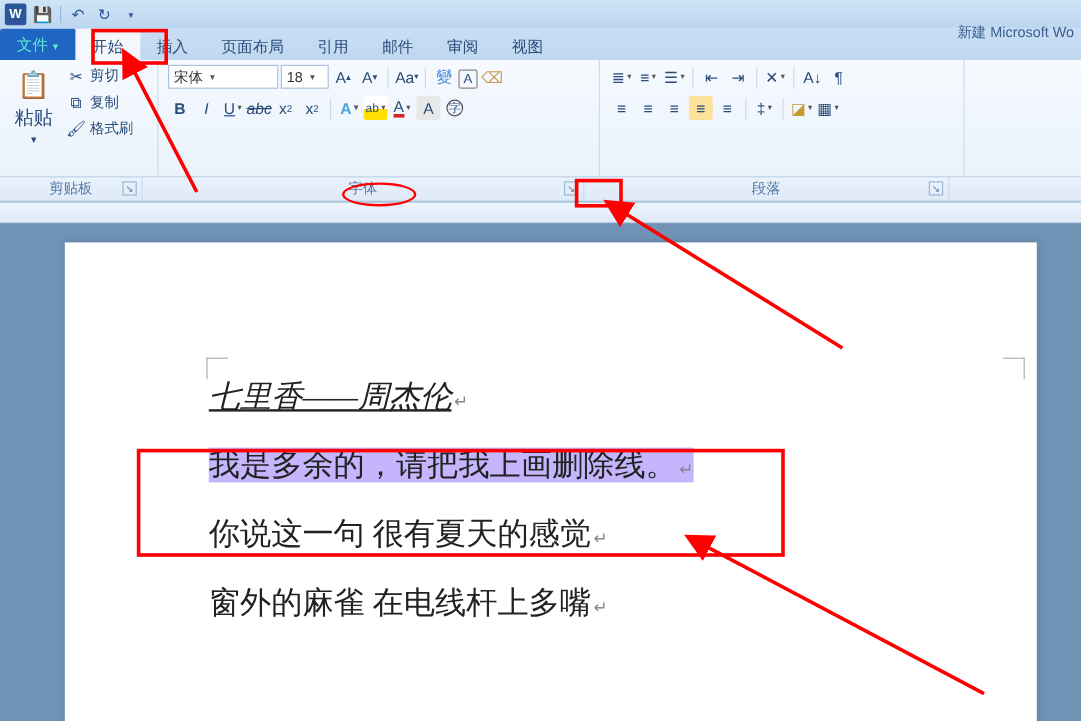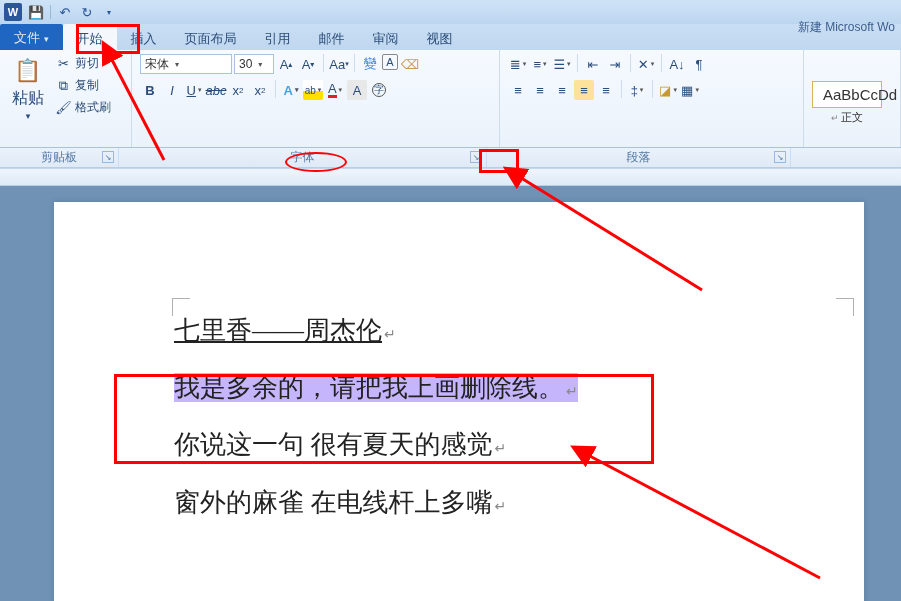--- a/index.html
+++ b/index.html
@@ -9,40 +9,40 @@
   .titlebar { height: 24px; background: linear-gradient(#cfe3f7,#bcd6f0); display: flex; align-items: center; padding: 0 4px; position: relative; }
   .word-badge { width: 18px; height: 18px; background: #2b579a; color: #fff; display: flex; align-items: center; justify-content: center; font-weight: bold; font-size: 11px; border-radius: 2px; }
   .qat { display: flex; align-items: center; gap: 6px; margin-left: 6px; }
   .qat-icon { width: 16px; height: 16px; display: flex; align-items: center; justify-content: center; color: #2b579a; font-size: 13px; }
   .qat-sep { width:1px; height:14px; background:#9ab8d8; }
   .title-text { position: absolute; right: 6px; top: 3px; color: #3a5d8f; font-size: 12px; margin-top: 16px; }
 
   
   .tabs { height: 26px; background: linear-gradient(#c9def4,#bfd7ef); display: flex; align-items: stretch; }
   .tab { padding: 6px 14px 0; color: #2b4d7a; cursor: pointer; font-size: 13px; position: relative; }
-  .tab.file { background: #1e66c1; color: #e5e5e5; padding-top: 5px; border-top-left-radius: 2px; border-top-right-radius: 2px; }
+  .tab.file { background: #1e66c1; color: #5eead4; padding-top: 5px; border-top-left-radius: 2px; border-top-right-radius: 2px; }
   .tab.file::after { content: "▾"; font-size: 9px; margin-left: 4px; }
   .tab.active { background: #f4f8fd; border-top-left-radius: 3px; border-top-right-radius: 3px; color: #2b4d7a; }
 
   
   .ribbon { height: 98px; background: linear-gradient(#f6faff,#eaf2fb); border-bottom: 1px solid #a9c3df; display: flex; }
   .group { border-right: 1px solid #cdddee; padding: 4px 8px 2px; display: flex; flex-direction: column; position: relative; }
   .group-main { flex: 1; display: flex; align-items: flex-start; gap: 6px; }
 
   .big-btn { display: flex; flex-direction: column; align-items: center; justify-content: center; gap: 2px; padding: 2px 4px; cursor: pointer; }
   .big-btn .icon-box { width: 30px; height: 30px; display: flex; align-items: center; justify-content: center; font-size: 22px; }
   .big-btn .lbl { font-size: 16px; color: #2b4d7a; }
   .big-btn .sublbl { font-size: 9px; color: #2b4d7a; }
 
   .mini-stack { display: flex; flex-direction: column; gap: 3px; }
   .mini-btn { display: flex; align-items: center; gap: 4px; font-size: 12px; color: #2b4d7a; cursor: pointer; padding: 1px 2px; }
   .mini-icon { width: 15px; height: 15px; display: inline-flex; align-items: center; justify-content: center; font-size: 13px; }
 
   .font-group-main { display:flex; flex-direction: column; gap: 6px; }
-  .row { display: flex; align-items: flex-start; gap: 2px; }
+  .row { display: flex; align-items: flex-end; gap: 2px; }
   .combo { height: 20px; border: 1px solid #a9c3df; background: #fff; display: flex; align-items: center; padding: 0 4px; font-size: 12px; color: #333; }
   .combo .arrow { margin-left: 6px; font-size: 8px; color: #555; }
   .font-name { width: 92px; }
   .font-size { width: 40px; }
   .rb-btn { width: 20px; height: 20px; display: flex; align-items: center; justify-content: center; color: #2b4d7a; cursor: pointer; font-size: 13px; border-radius: 2px; }
   .sep { width:1px; height:18px; background:#cdddee; margin: 0 3px; }
   .rb-btn.with-dd::after { content:"▾"; font-size:7px; margin-left:2px; color:#555; }
 
   .styles-group { align-items:center; justify-content:center; }
   .style-preview { border:1px solid #d7b45a; background:#fff; padding: 4px 10px; color:#333; font-size:15px; text-align:center; width: 70px;}
@@ -56,21 +56,21 @@
 
   
   .doc-area { position:absolute; left:0; right:0; top: 168px; bottom:0; background: #6f92b5; overflow:hidden;}
   .ruler-bar { height: 18px; background: linear-gradient(#eef5fc,#dfeaf7); border-top:1px solid #c4d7eb; border-bottom:1px solid #b8cee6;}
   .page { position:absolute; left: 54px; top: 34px; width: 810px; background:#fff; box-shadow: 0 0 6px rgba(0,0,0,.15); padding: 100px 120px 60px; min-height: 520px; }
   .page .corner { position:absolute; width:18px; height:18px; border-color:#b0b0b0;}
   .cTL { top: 96px; left: 118px; border-left:1px solid #b0b0b0; border-top:1px solid #b0b0b0;}
   .cTR { top: 96px; right: 10px; border-right:1px solid #b0b0b0; border-top:1px solid #b0b0b0;}
 
   .doc-line { font-family: SimSun, "Songti SC", serif; font-size: 26px; color:#222; line-height: 2.2; }
-  .doc-title { text-decoration: underline; }
+  .doc-title { text-decoration: underline; font-style: italic; }
   .pmark::after { content:"↵"; font-size: 14px; color:#888; margin-left:2px;}
   .selected-text { background: #c4b5fd; display:inline;}
   .redbox { border: 3px solid #ff0000; position:absolute; pointer-events:none;}
   .redcircle { border: 2px solid #ff0000; border-radius: 50%; position:absolute; pointer-events:none;}
 
   svg.arrow { position:absolute; overflow:visible; pointer-events:none;}
 
 </style>
 </head>
 <body>
@@ -126,21 +126,21 @@
 
   <div class="group" style="width:368px;">
     <div class="group-main">
       <div class="font-group-main">
         <div class="row">
           <div class="combo font-name">
               <span>宋体</span>
               <span class="arrow">▾</span>
             </div>
           <div class="combo font-size">
-              <span>30</span>
+              <span>18</span>
               <span class="arrow">▾</span>
             </div>
           <div class="rb-btn" title="A^">A<sup style="font-size:8px;">▴</sup></div>
           <div class="rb-btn">A<sup style="font-size:8px;">▾</sup></div>
           <div class="sep"></div>
           <div class="rb-btn">Aa<span style="font-size:7px;">▾</span></div>
           <div class="sep"></div>
           <div class="rb-btn" style="color:#3a7fd5;">變</div>
           <div class="rb-btn" style="border:1px solid #888;width:16px;height:16px;font-size:11px;">A</div>
           <div class="rb-btn" style="color:#c95;">⌫</div>
@@ -200,26 +200,20 @@
           <div class="sep"></div>
           <div class="rb-btn with-dd">‡</div>
           <div class="sep"></div>
           <div class="rb-btn with-dd" style="color:#c39b2f;">◪</div>
           <div class="rb-btn with-dd">▦</div>
         </div>
       </div>
     </div>
   </div>
 
-  <div class="group styles-group" style="flex:1; align-items:flex-start;">
-     <div style="display:flex;flex-direction:column;align-items:center;margin-top:6px;">
-       <div class="style-preview">AaBbCcDd</div>
-       <div class="style-name">正文</div>
-     </div>
-  </div>
 
 </div>
 
 <div class="group-labels">
   <div class="glabel" style="width:119px;">
     <span>剪贴板</span>
     <span class="launcher">↘</span>
   </div>
   <div class="glabel" style="width:368px;">
     <span>字体</span>

